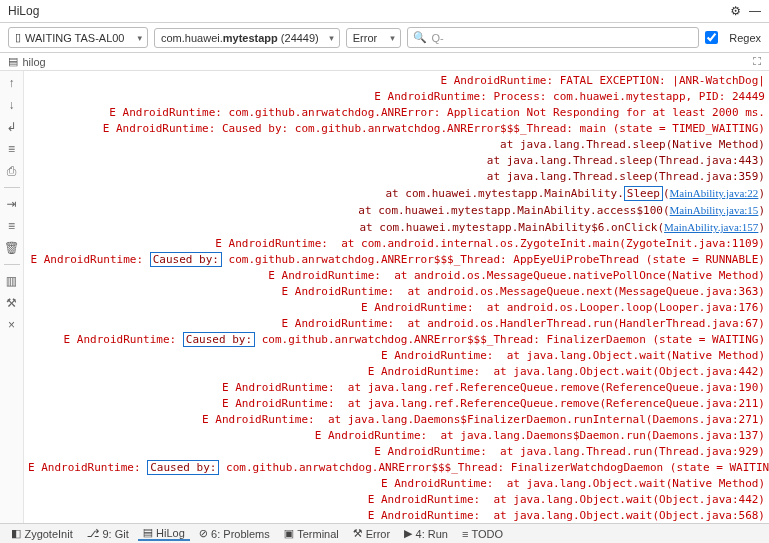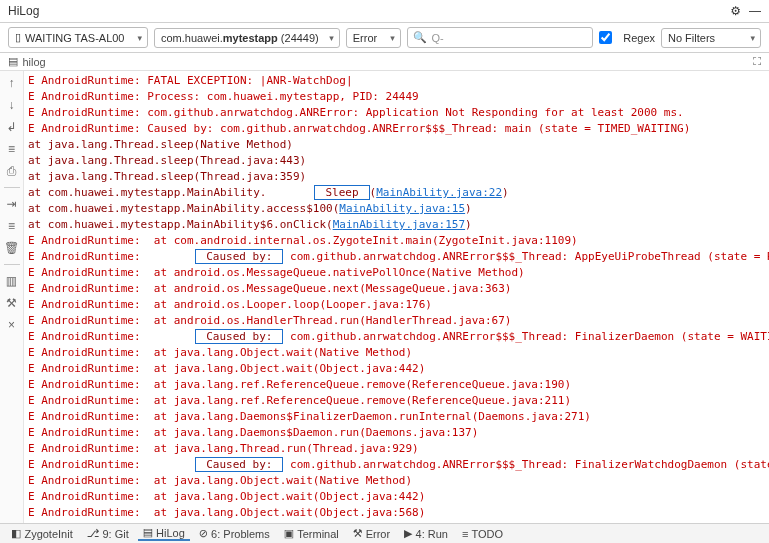--- a/index.html
+++ b/index.html
@@ -15,25 +15,25 @@
 .select.filters { min-width: 100px; }
 .searchbox { flex: 1; border: 1px solid #bbb; border-radius: 3px; padding: 3px 6px; font-size: 11px; display: flex; align-items: center; gap: 4px; color: #999; }
 .searchbox .q { font-style: normal; }
 .checkbox { display: flex; align-items: center; gap: 11px; font-size: 11px; }
 .checkbox input { margin: 0; }
 .subbar { display: flex; align-items: center; gap: 4px; padding: 2px 8px; border-bottom: 1px solid #e0e0e0; font-size: 11px; color: #555; }
 .main { flex: 1; display: flex; overflow: hidden; }
 .sidebar { width: 24px; display: flex; flex-direction: column; align-items: center; padding-top: 4px; gap: 6px; background: #fafafa; border-right: 1px solid #e5e5e5; }
 .sidebar .sbtn { width: 16px; height: 16px; display: flex; align-items: center; justify-content: center; color: #666; font-size: 12px; cursor: pointer; }
 .sidebar .sep { height: 1px; width: 16px; background: #ccc; margin: 2px 0; }
-.logarea { flex: 1; overflow: auto; font-family: "Consolas", "Menlo", monospace; font-size: 11px; line-height: 16px; padding: 2px 4px; white-space: pre; }
+.logarea { flex: 1; overflow: auto; font-family: "Consolas", "Menlo", monospace; font-size: 11px; line-height: 16px; padding: 2px 4px; white-space: pre; text-align: right; }
 .logline { color: #c40000; }
 .logline.dark { color: #8b0000; }
-.link { color: #1a6ecc; text-decoration: underline; cursor: pointer; }
-.boxed { border: 1.5px solid #1a6ecc; padding: 0 10px; color: #8b0000; display: inline-block; line-height: 13px; margin-left: 48px; }
+.link { color: #1a6ecc; text-decoration: underline; cursor: pointer; font-family: Liberation Serif, serif; }
+.boxed { border: 1.5px solid #1a6ecc; padding: 0 2px; color: #8b0000; display: inline-block; line-height: 13px; }
 .footer { display: flex; align-items: center; gap: 4px; padding: 2px 6px; border-top: 1px solid #d0d0d0; font-size: 11px; color: #444; background: #f4f4f4; }
 .footer .fitem { display: flex; align-items: center; gap: 3px; padding: 0 5px; cursor: pointer; }
 .footer .fitem.on { border-bottom: 2px solid #3b7fc4; }
 .bold { font-weight: bold; }
 </style>
 </head>
 <body>
 
 <div class="titlebar">
   <span>HiLog</span>
@@ -55,23 +55,20 @@
     <span>Error</span>
   </div>
   <div class="searchbox">
     <span class="q">🔍</span>
     <span>Q-</span>
   </div>
   <label class="checkbox">
     <input type="checkbox" checked="" style="">
     <span>Regex</span>
   </label>
-  <div class="select filters">
-    <span>No Filters</span>
-  </div>
 </div>
 
 <div class="subbar">
   <span>▤</span>
   <span>hilog</span>
   <span style="margin-left:auto">⛶</span>
 </div>
 
 <div class="main">
   <div class="sidebar" id="sidebar">

